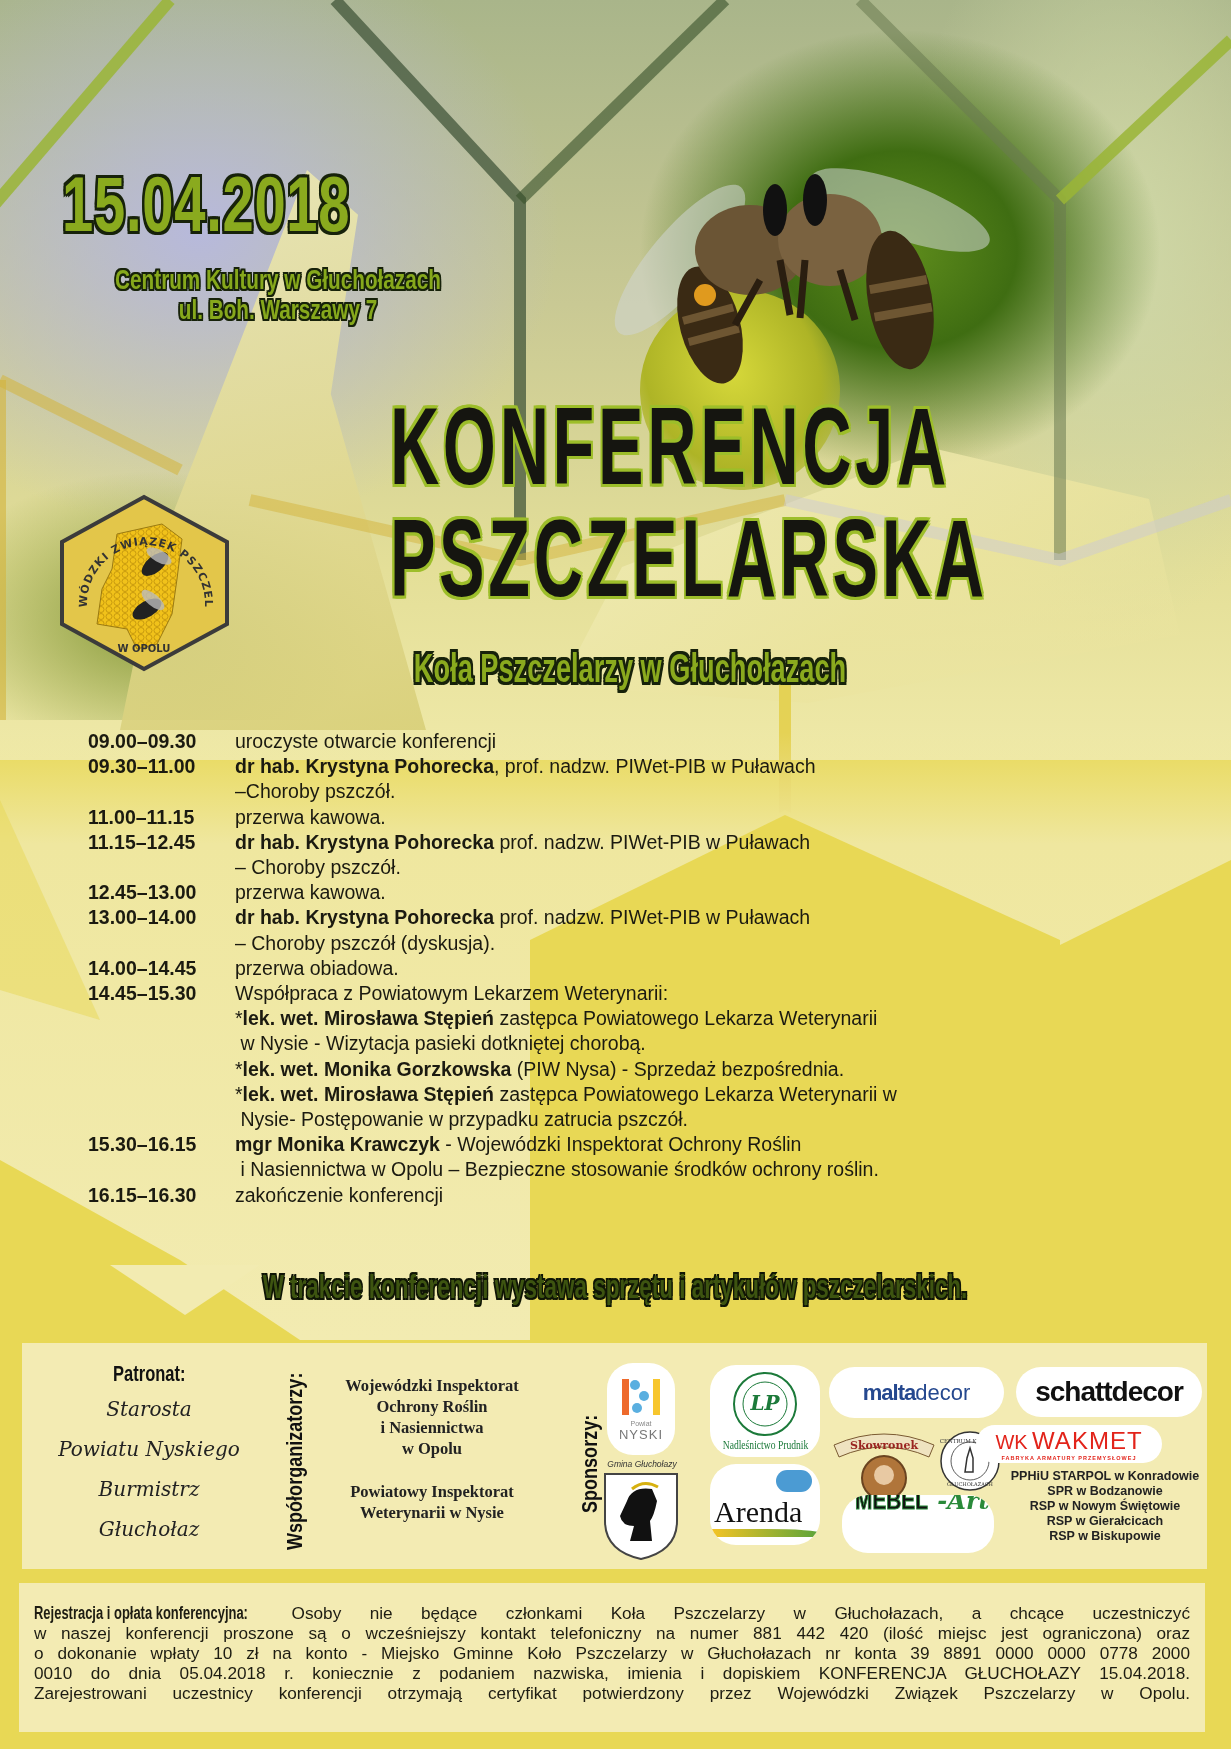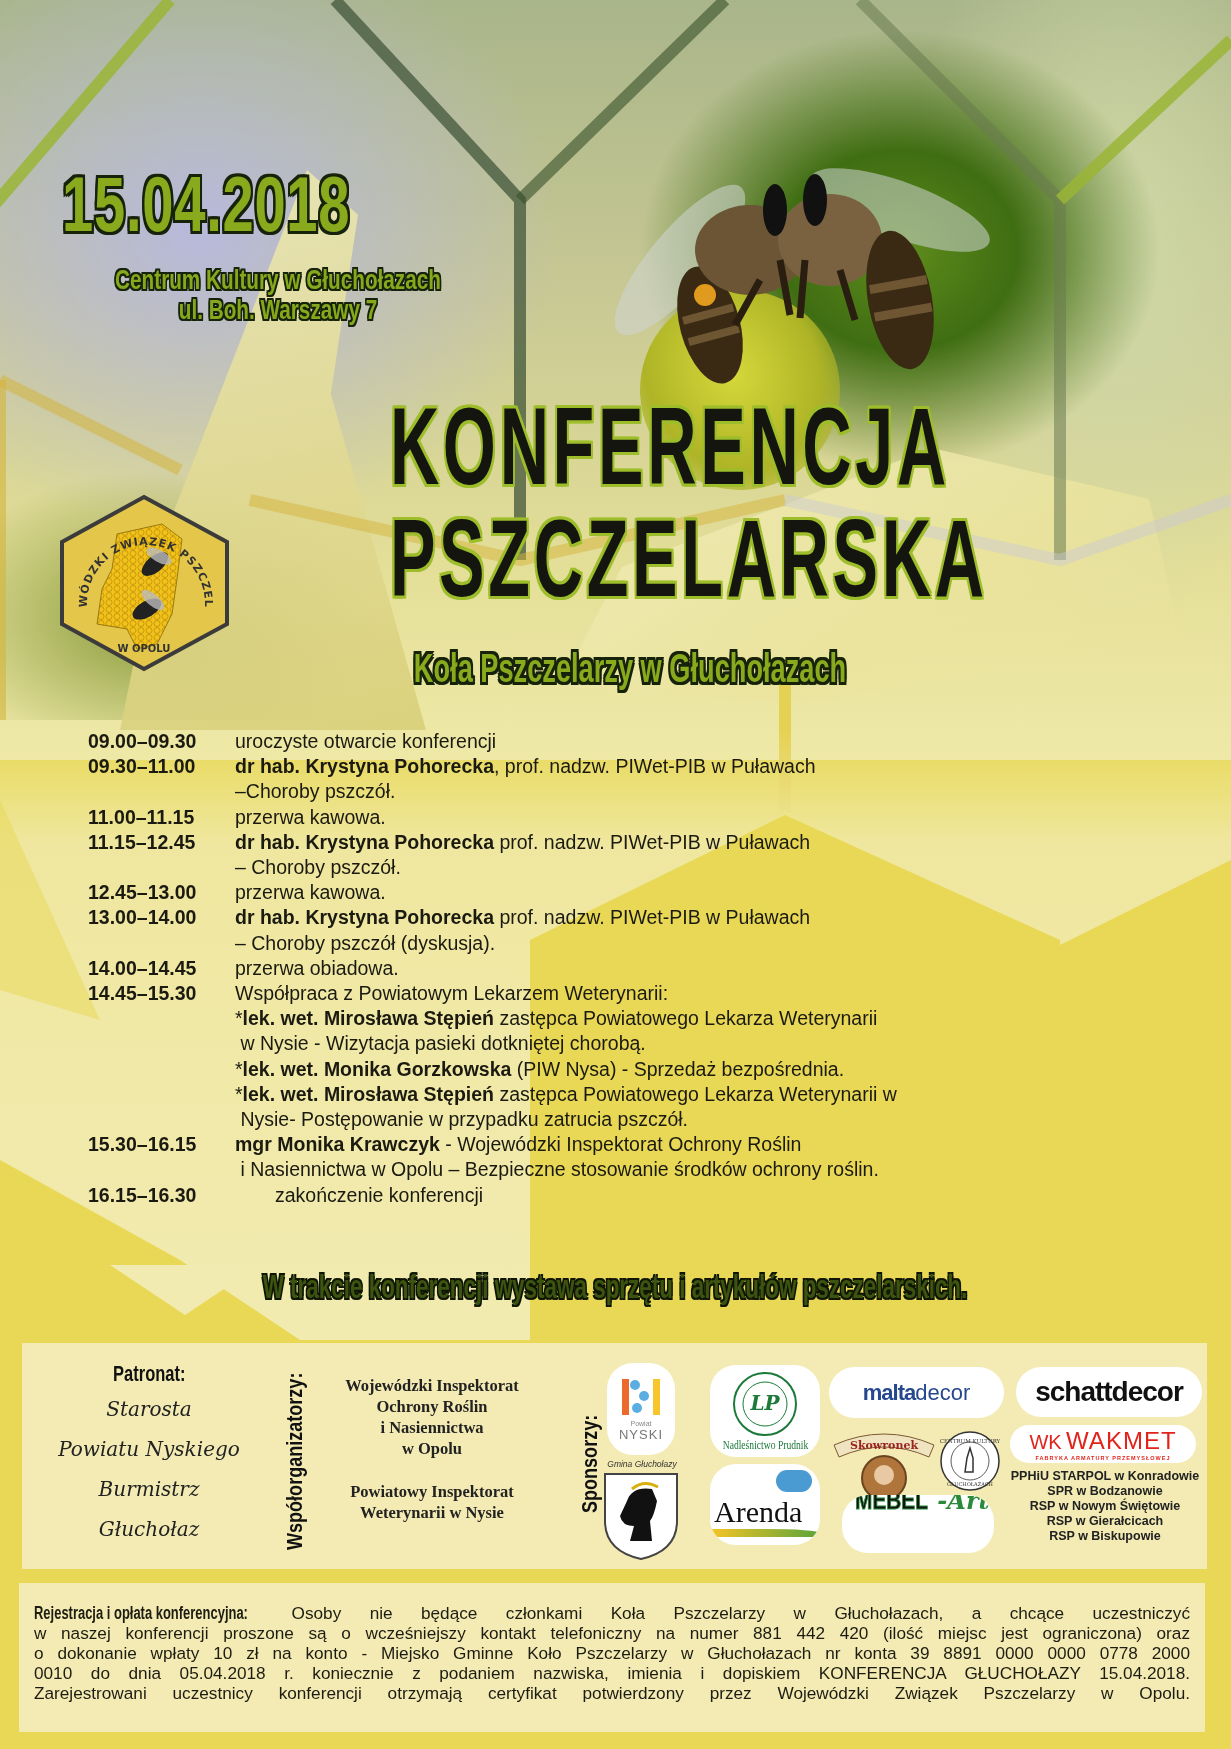--- a/index.html
+++ b/index.html
@@ -259,21 +259,21 @@
     <div class="row">
       <div class="time">15.30–16.15</div>
       <div class="desc"><span class="b" style="white-space: pre;">mgr Monika Krawczyk</span><span style="white-space: pre;"> - Wojewódzki Inspektorat Ochrony Roślin</span></div>
     </div>
     <div class="row cont">
       <div class="time"></div>
       <div class="desc"><span style="white-space: pre;"> i Nasiennictwa w Opolu – Bezpieczne stosowanie środków ochrony roślin.</span></div>
     </div>
     <div class="row">
       <div class="time">16.15–16.30</div>
-      <div class="desc"><span style="white-space: pre; margin-left: 40px;">zakończenie konferencji</span></div>
+      <div class="desc"><span style="white-space: pre;">zakończenie konferencji</span></div>
     </div>
   </div>
 
 <div class="exhibit">W trakcie konferencji wystawa sprzętu i artykułów pszczelarskich.</div>
 
 <div class="panel">
   <div class="patronat">
     <div><span class="head">Patronat:</span></div>
     <div class="script">Starosta</div>
     <div class="script">Powiatu Nyskiego</div>
@@ -353,21 +353,21 @@
     <div style="white-space:nowrap;">
       <span style="font-weight:700;font-size:26px;color:#111;display:inline-block;transform:scaleX(.8);-webkit-text-stroke:1px #2a8a3a;">MEBEL</span><span style="font-family:'DejaVu Serif',serif;font-style:italic;font-weight:700;font-size:24px;color:#2a8a3a;">-Art</span>
     </div>
     <div style="font-size:9.5px;color:#222;">Rok założenia 1992</div>
   </div>
 
   <div class="logo-box" style="left:994px;top:24px;width:186px;height:50px;">
     <span style="font-weight:700;font-size:28px;color:#111;letter-spacing:-1px;">schattdecor</span>
   </div>
 
-  <div class="logo-box" style="left:988px;top:82px;width:186px;height:38px;flex-direction:column;">
+  <div class="logo-box" style="left:954px;top:82px;width:186px;height:38px;flex-direction:column;">
     <div style="white-space:nowrap;color:#e2231a;">
       <span style="font-size:20px;">WK</span>
       <span style="font-size:24px;letter-spacing:1px;">WAKMET</span>
     </div>
     <div style="font-size:5.5px;color:#e2231a;letter-spacing:1px;font-weight:700;">FABRYKA ARMATURY PRZEMYSŁOWEJ</div>
   </div>
 
   <div class="sp-list">
     <div>PPHiU STARPOL w Konradowie</div>
     <div>SPR w Bodzanowie</div>

